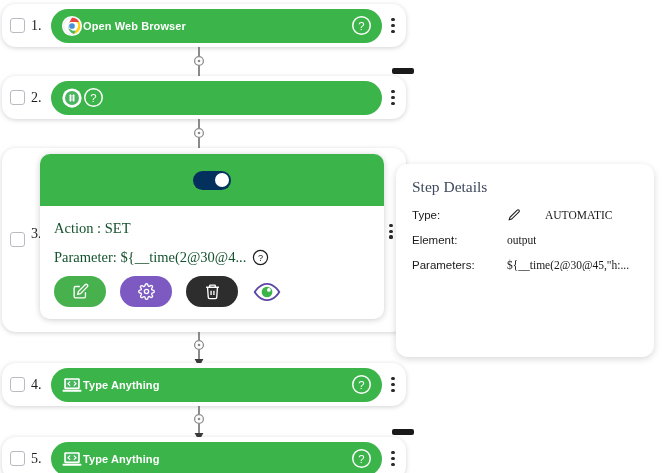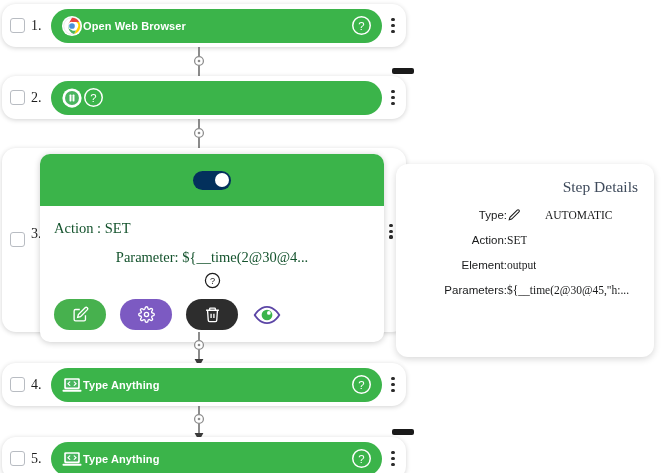--- a/index.html
+++ b/index.html
@@ -123,42 +123,41 @@
     background: #ffffff;
   }
   .exp-body { padding: 10px 14px 12px 14px; }
   .exp-line {
     font-size: 14.5px;
     color: #14532d;
     margin: 4px 0 12px 0;
     display: flex; align-items: center; gap: 6px;
     font-family: "Liberation Serif", serif;
   }
-  .exp-line.p { margin-bottom: 10px; flex-direction: column; }
+  .exp-line.p { margin-bottom: 10px; }
   .btn-row { display: flex; align-items: center; gap: 14px; margin-top: 4px; }
   .abtn {
     width: 52px; height: 31px;
     border-radius: 16px;
     display: flex; align-items: center; justify-content: center;
   }
   .abtn.edit { background: #47b14e; }
   .abtn.gear { background: #7c5ac2; }
   .abtn.del  { background: #2d2d2d; }
   .eye-btn { width: 30px; height: 30px; display:flex; align-items:center; justify-content:center; }
 
   
   #details {
     position: absolute;
     left: 396px; top: 164px;
     width: 258px; height: 193px;
     background: #ffffff;
     border-radius: 12px;
     box-shadow: 0 2px 7px rgba(0,0,0,0.16);
     padding: 14px 16px 0 16px;
-    text-align: right;
   }
   #details h2 {
     margin: 0 0 10px 0;
     font-size: 15.5px;
     font-weight: normal;
     color: #3e4a5b;
     font-family: "Liberation Serif", serif;
   }
   .drow { display: flex; align-items: center; margin-bottom: 8px; height: 17px; }
   .dkey {
@@ -321,24 +320,20 @@
       <div class="dval">
         <span style="display:flex;">
           <svg viewBox="0 0 24 24" width="14" height="14" fill="none" stroke="#1c1c1c" stroke-width="1.8">
             <path d="M17.5 3.5a2.1 2.1 0 0 1 3 3L8 19l-4.2 1.2L5 16z"></path>
           </svg>
         </span>
         <span>AUTOMATIC</span>
       </div>
     </div>
 
-    <div class="drow">
-      <div class="dkey">Action:</div>
-      <div class="dval">SET</div>
-    </div>
 
 
     <div class="drow">
       <div class="dkey">Element:</div>
       <div class="dval">output</div>
     </div>
 
     <div class="drow">
       <div class="dkey">Parameters:</div>
       <div class="dval">${__time(2@30@45,"h:...</div>

